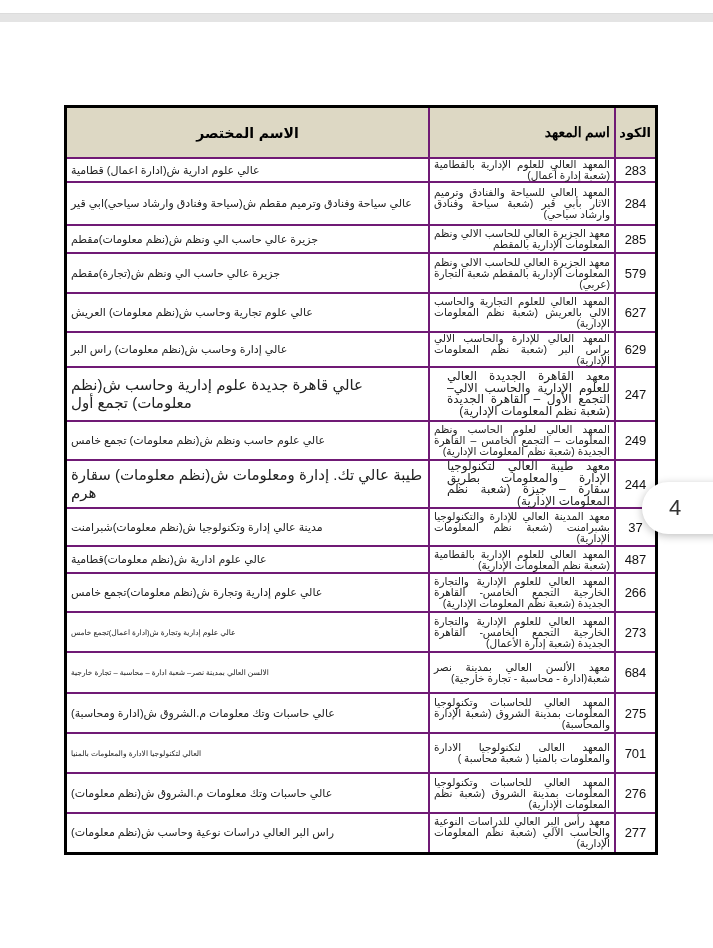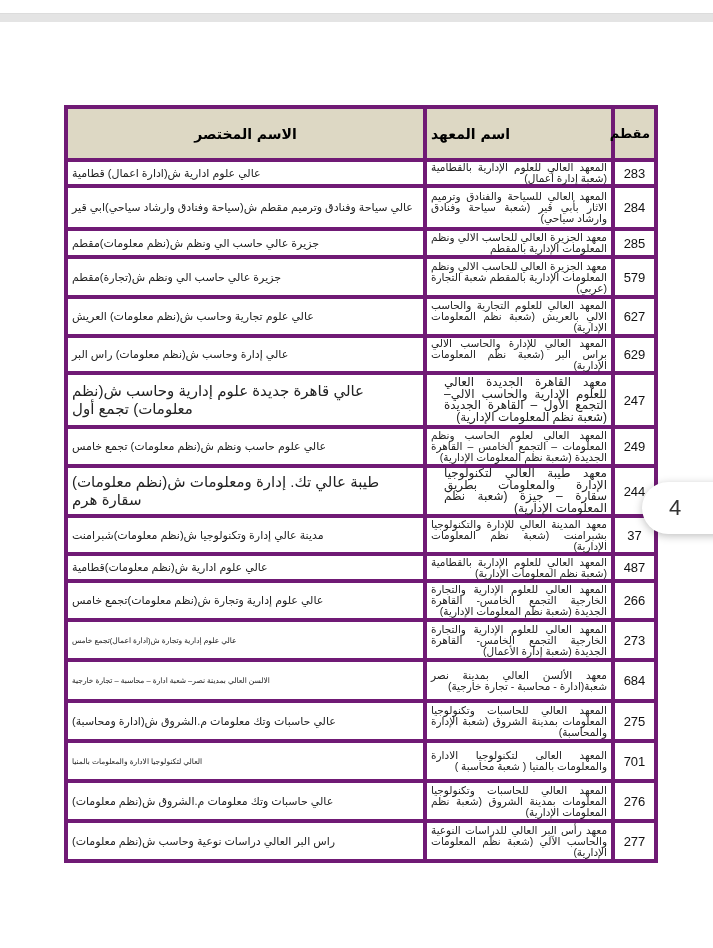--- a/index.html
+++ b/index.html
@@ -1,44 +1,44 @@
 <!DOCTYPE html>
 <html><head>
 <meta charset="utf-8">
 <style>
   html, body { margin:0; padding:0; background:#ffffff; }
   body { width:713px; height:948px; position:relative; overflow:hidden; font-family:"Liberation Sans", "DejaVu Sans", sans-serif; }
   .topbar { position:absolute; left:0; top:13px; width:713px; height:8px; background:#e4e4e4; border-top:1px solid #dcdcdc; border-bottom:1px solid #dcdcdc; }
   .page { position:absolute; left:0; top:22px; width:713px; height:926px; background:#ffffff; }
   table.inst { position:absolute; left:64px; top:105px; width:594px; border-collapse:collapse; direction:rtl; table-layout:fixed; border:3px solid #000; border-top:3px solid #000; }
-  table.inst td, table.inst th { border:4px solid #701a75; padding:0 4px; vertical-align:middle; }
+  table.inst td, table.inst th { border:2px solid #701a75; padding:0 4px; vertical-align:middle; }
   th { background:#ddd8c4; font-weight:bold; font-family:"DejaVu Sans", sans-serif; font-size:14px; height:49px; }
   th.code { width:31px; font-size:13px; line-height:20px; padding:0 2px; text-align:center; border-left:2px solid #000; }
-  th.inst-name { width:176px; text-align:left; border-left:2px solid #000; }
+  th.inst-name { width:176px; text-align:right; border-left:2px solid #000;font-family:Liberation Serif, serif; }
   th.short { text-align:center; }
   td.code { text-align:center; font-size:13px; color:#111; border-left:2px solid #000; }
   td.iname { font-size:10.5px; line-height:11px; color:#222; text-align:justify; text-align-last:right; border-left:2px solid #000;margin-left:15px; }
   td.sname { font-size:11px; color:#222; text-align:left; padding-right:6px; }
   td.sname.big { font-size:15px; }
   td.sname.small { font-size:11px;margin-top:28px; }
   td.sname.tiny { font-size:7.5px; }
   td.iname.big { font-size:12px; line-height:11.5px;padding-left:17px; }
   .badge { position:absolute; left:642px; top:482px; width:90px; height:52px; background:#ffffff; border-radius:26px 0 0 26px; box-shadow:0 2px 8px rgba(0,0,0,0.25); display:flex; align-items:center; padding-left:27px; box-sizing:border-box; font-size:22px; color:#333; font-family:"Liberation Sans", sans-serif; }
 </style>
 </head>
 <body>
 
 <div class="topbar"></div>
 
 <div class="page"></div>
 
 <table class="inst">
   <thead>
     <tr>
-      <th class="code">مقطم</th>
+      <th class="code">الكود</th>
       <th class="inst-name">اسم المعهد</th>
       <th class="short">الاسم المختصر</th>
     </tr>
   </thead>
   <tbody id="tbody">
       <tr style="height: 24px;">
         <td class="code">283</td>
         <td class="iname ">المعهد العالي للعلوم الإدارية بالقطامية (شعبة إدارة أعمال)</td>
         <td class="sname ">عالي علوم ادارية ش(ادارة اعمال) قطامية</td>
       </tr>

